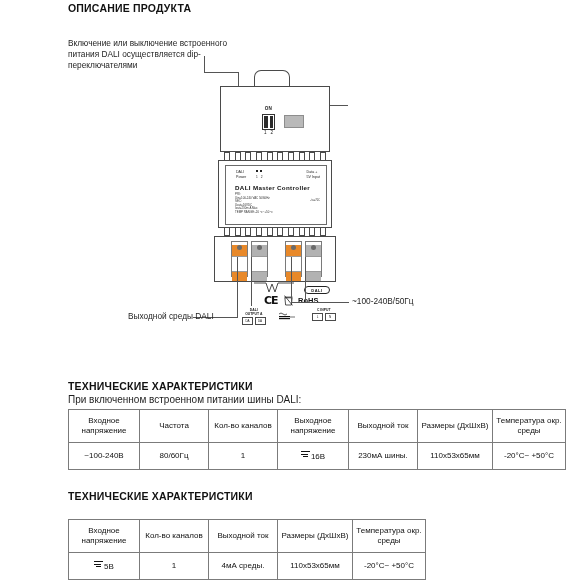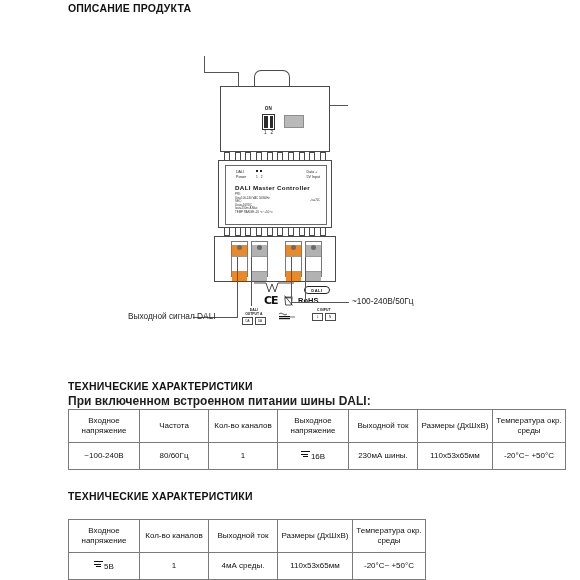--- a/index.html
+++ b/index.html
@@ -24,22 +24,22 @@
   .section-title {
     position: absolute;
     font-size: 10.5px;
     font-weight: bold;
     letter-spacing: 0.2px;
     color: #111;
     white-space: nowrap;
   }
   .section-sub {
     position: absolute;
-    font-size: 12px;
-    font-weight: bold;
+    font-size: 10px;
+    font-weight: normal;
     color: #1e1e1e;
     white-space: nowrap;
   }
 
   #title-product   { left: 68px;  top: 2px; text-align: right; }
   #title-tech-1    { left: 68px;  top: 380px; }
   #sub-tech-1      { left: 68px;  top: 394px; }
   #title-tech-2    { left: 68px;  top: 490px; }
   #sub-tech-2      { left: 68px;  top: 504px; }
 
@@ -339,20 +339,21 @@
   .dc-sym i:nth-child(2) { width: 7px; }
   .dc-sym i:nth-child(3) { width: 5px; margin-left: 2px; }
 </style>
 </head>
 <body>
 
 <div class="page">
 
   <div class="section-title" id="title-product">ОПИСАНИЕ ПРОДУКТА</div>
 
+  <div class="callout" id="callout-dip">Включение или выключение встроенного питания DALI осуществляется dip-переключателями</div>
   <div class="rule v" style="left:238px; top:72px; height:40px;"></div>
   <div class="rule h" style="left:204px; top:72px; width:34px;"></div>
   <div class="rule v" style="left:204px; top:56px; height:16px;"></div>
 
   <div class="rule h" style="left:288px; top:105px; width:60px;"></div>
   <div class="rule v" style="left:288px; top:105px; height:10px;"></div>
 
   <div class="device">
 
     <div class="clip-bump"></div>
@@ -500,21 +501,21 @@
     </div>
 
     <svg class="din" viewBox="0 0 40 12">
       <path d="M0 1 h12 l3 9 l3 -8 l3 8 l3 -9 h16" fill="none" stroke="#4a4a4a" stroke-width="1"></path>
     </svg>
   </div>
 
   <div class="rule v" style="left:237px; top:257px; height:60px;"></div>
   <div class="rule v" style="left:251px; top:257px; height:49px;"></div>
   <div class="rule h" style="left:193px; top:317px; width:45px;"></div>
-  <div class="callout" id="callout-dali">Выходной сигнал DALI</div>
+  <div class="callout" id="callout-dali">Выходной среды DALI</div>
 
   <div class="rule v" style="left:291px; top:257px; height:45px;"></div>
   <div class="rule v" style="left:305px; top:257px; height:45px;"></div>
   <div class="rule h" style="left:291px; top:302px; width:58px;"></div>
   <div class="callout" id="callout-mains">~100-240В/50Гц</div>
 
   <div class="section-title" id="title-tech-1">ТЕХНИЧЕСКИЕ ХАРАКТЕРИСТИКИ</div>
   <div class="section-sub" id="sub-tech-1">При включенном встроенном питании шины DALI:</div>
 
   <table class="spec" id="table-1">

